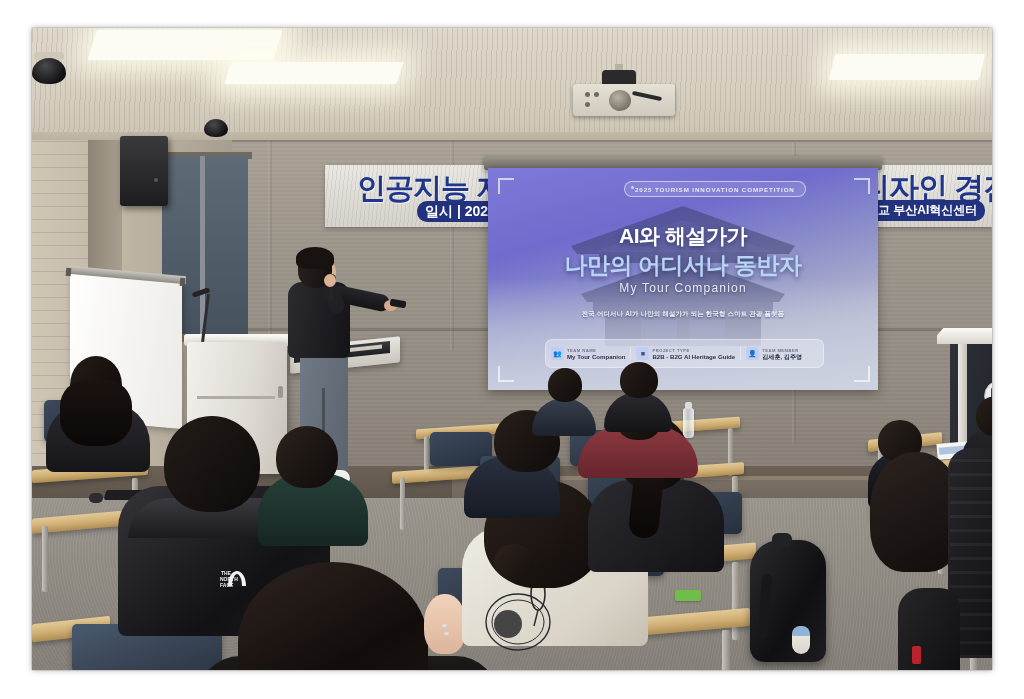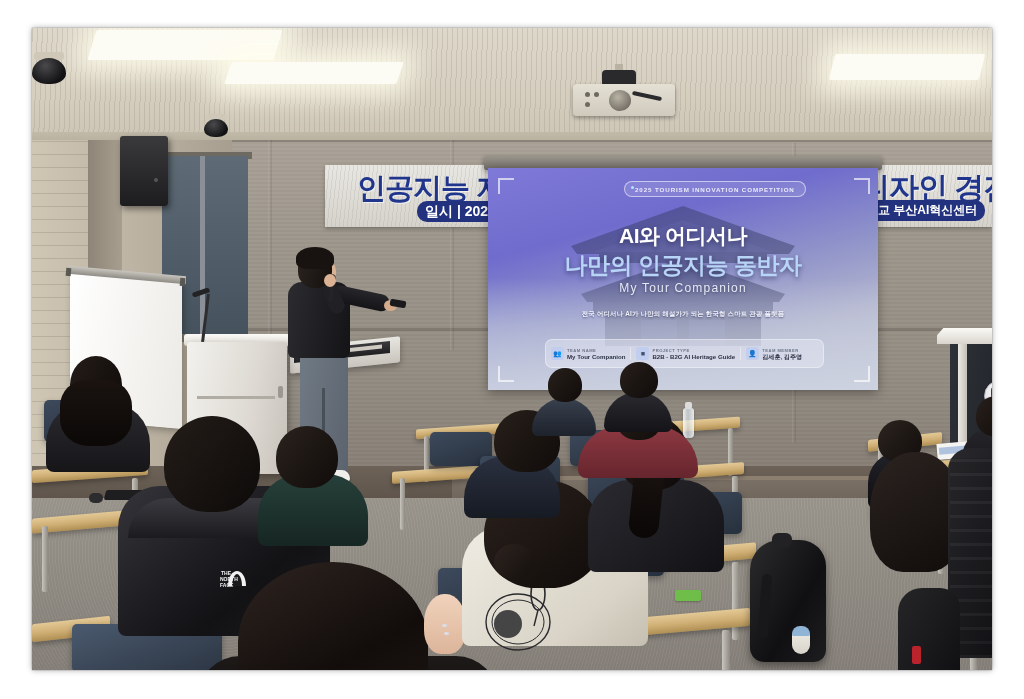--- a/index.html
+++ b/index.html
@@ -320,22 +320,22 @@
     </svg>
   </div>
   <div class="abs" id="scr-fog"></div>
   <div class="corner" id="c-tl"></div>
   <div class="corner" id="c-tr"></div>
   <div class="corner" id="c-bl"></div>
   <div class="corner" id="c-br"></div>
 
   <div class="abs" id="badge">2025 TOURISM INNOVATION COMPETITION</div>
   <div class="abs" id="badge-dot"></div>
-  <div class="abs" id="t1">AI와 어디서나</div>
-  <div class="abs" id="t2">나만의 인공지능 동반자</div>
+  <div class="abs" id="t1">AI와 해설가가</div>
+  <div class="abs" id="t2">나만의 어디서나 동반자</div>
   <div class="abs" id="t3">My Tour Companion</div>
   <div class="abs" id="tag">전국 어디서나 AI가 나만의 해설가가 되는 한국형 스마트 관광 플랫폼</div>
 
   <div class="abs" id="infobar">
     <div class="ibcell">
       <div class="ibicon">👥</div>
       <div>
         <div class="iblab">TEAM NAME</div>
         <div class="ibval">My Tour Companion</div>
       </div>

